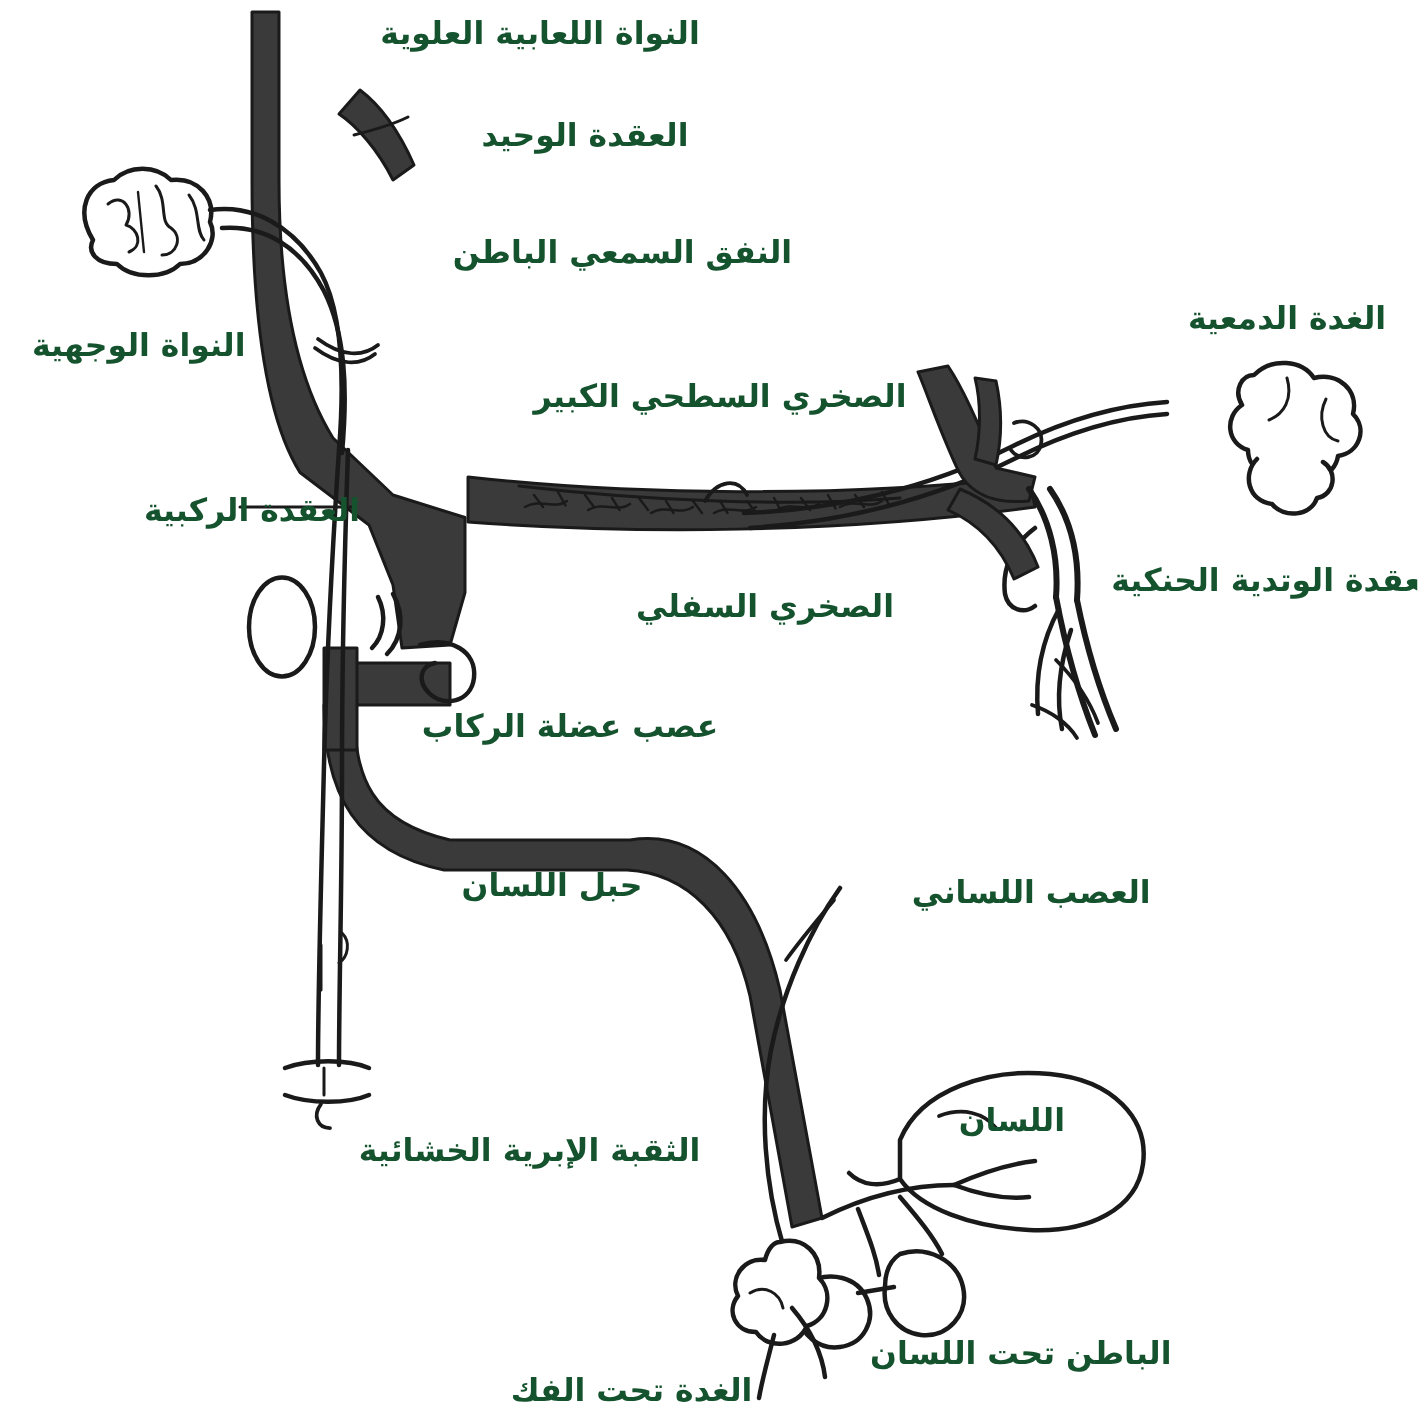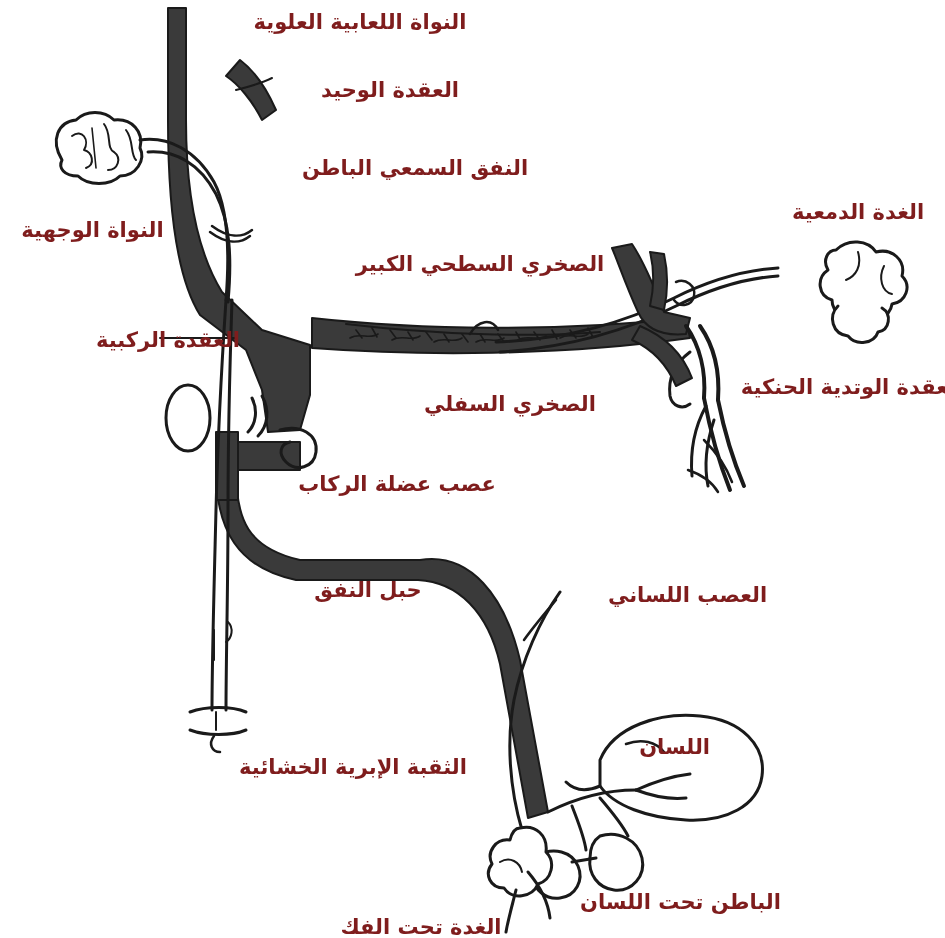--- a/index.html
+++ b/index.html
@@ -21,21 +21,21 @@
     position: absolute;
     left: 0;
     top: 0;
     width: 945px;
     height: 938px;
   }
   .label {
     position: absolute;
     direction: rtl;
     unicode-bidi: embed;
-    color: #7f1d1d;
+    color: #14532d;
     font-weight: bold;
     font-size: 21px;
     line-height: 1.15;
     white-space: nowrap;
     text-align: center;
   }
 </style>
 </head>
 <body>
 
@@ -201,23 +201,23 @@
   <div class="label" style="left:355px; top:252px; width:250px;">الصخري السطحي الكبير</div>
 
   <div class="label" style="left:88px; top:328px; width:160px;">العقدة الركبية</div>
 
   <div class="label" style="left:778px; top:200px; width:160px;">الغدة الدمعية</div>
 
   <div class="label" style="left:706px; top:375px; width:240px;padding-left:26px;">العقدة الوتدية الحنكية</div>
 
   <div class="label" style="left:420px; top:392px; width:180px;">الصخري السفلي</div>
 
-  <div class="label" style="left:287px; top:472px; width:220px;">عصب عضلة الركاب</div>
-
-  <div class="label" style="left:303px; top:578px; width:130px;">حبل النفق</div>
+  <div class="label" style="left:270px; top:472px; width:220px;">عصب عضلة الركاب</div>
+
+  <div class="label" style="left:303px; top:578px; width:130px;">حبل اللسان</div>
 
   <div class="label" style="left:568px; top:583px; width:175px;margin-left:32px;">العصب اللساني</div>
 
   <div class="label" style="left:615px; top:735px; width:95px;text-align:right;">اللسان</div>
 
   <div class="label" style="left:228px; top:755px; width:250px;">الثقبة الإبرية الخشائية</div>
 
   <div class="label" style="left:578px; top:890px; width:205px;">الباطن تحت اللسان</div>
 
   <div class="label" style="left:326px; top:915px; width:190px;">الغدة تحت الفك</div>

